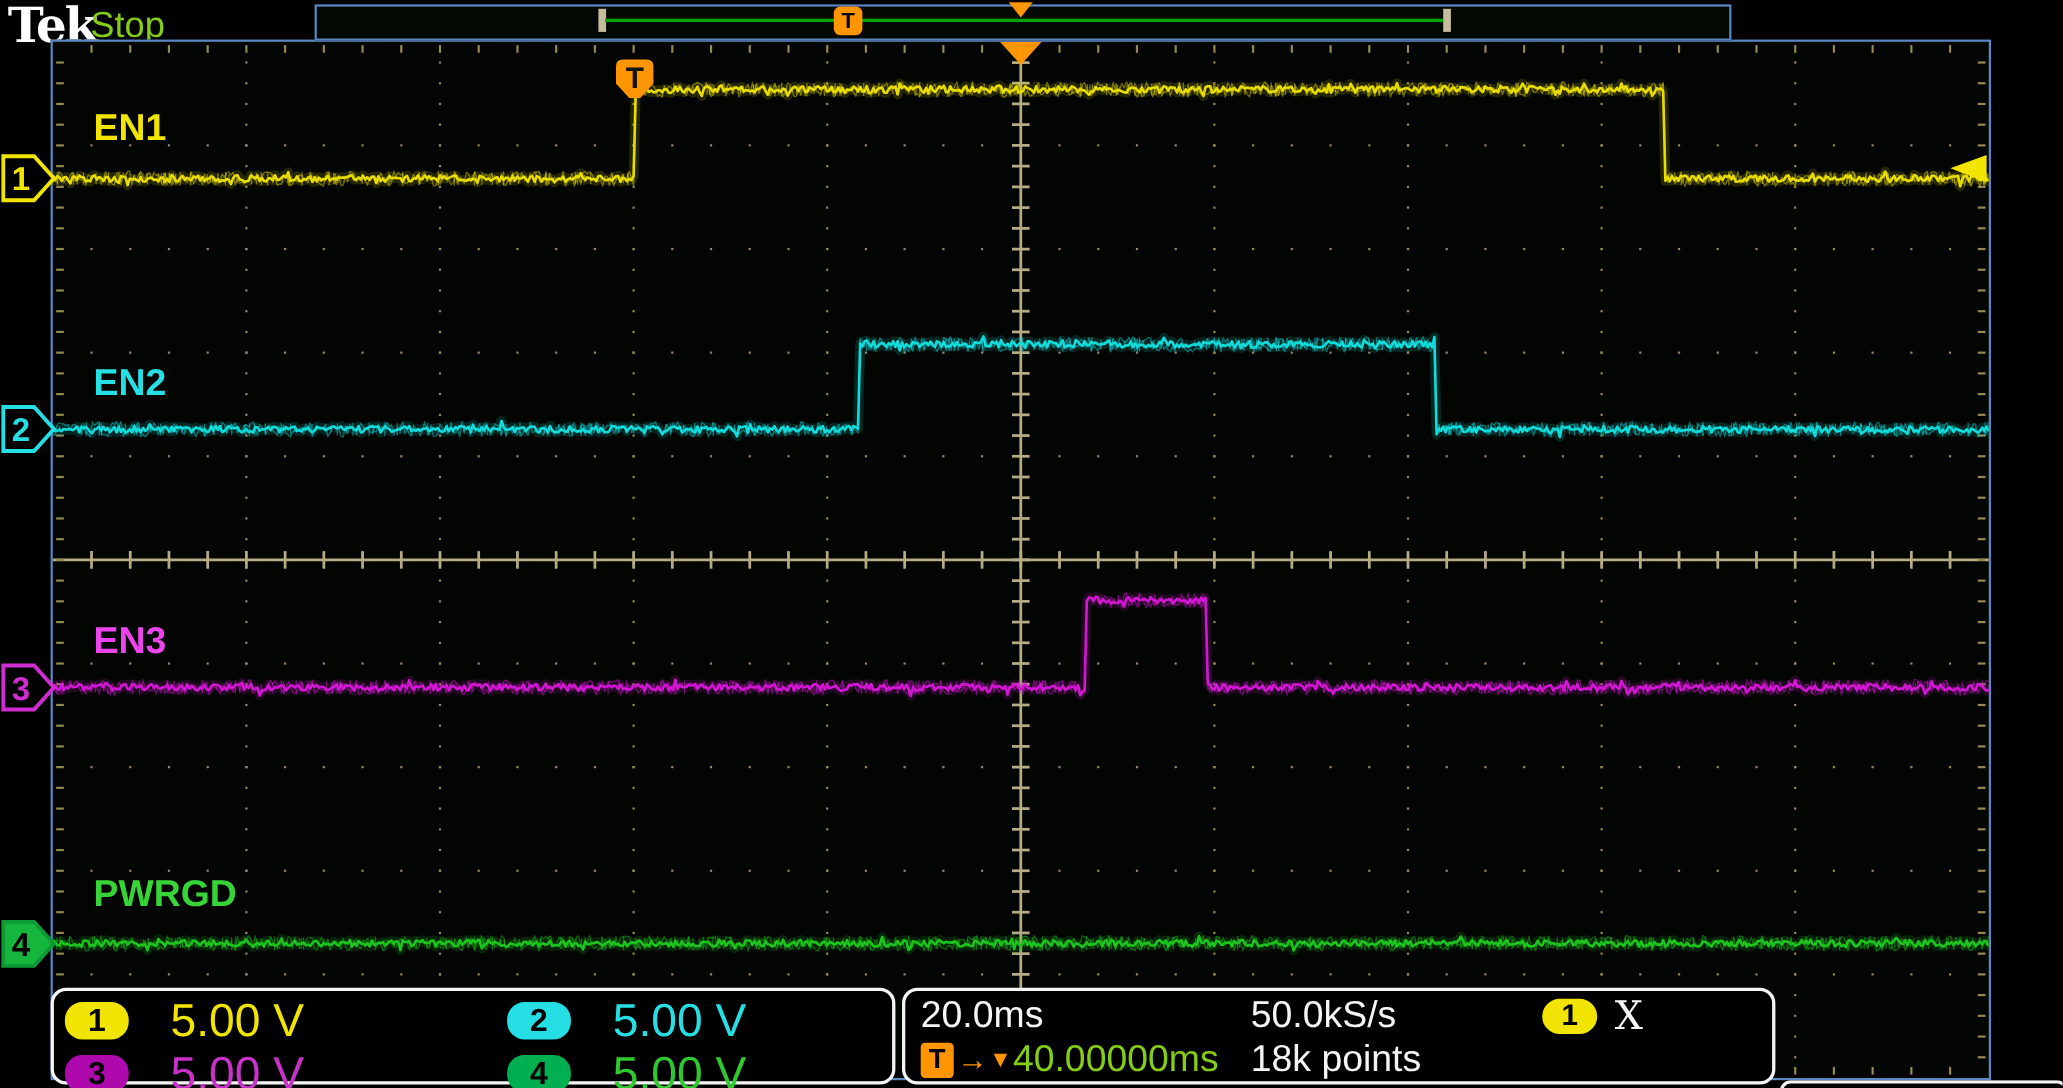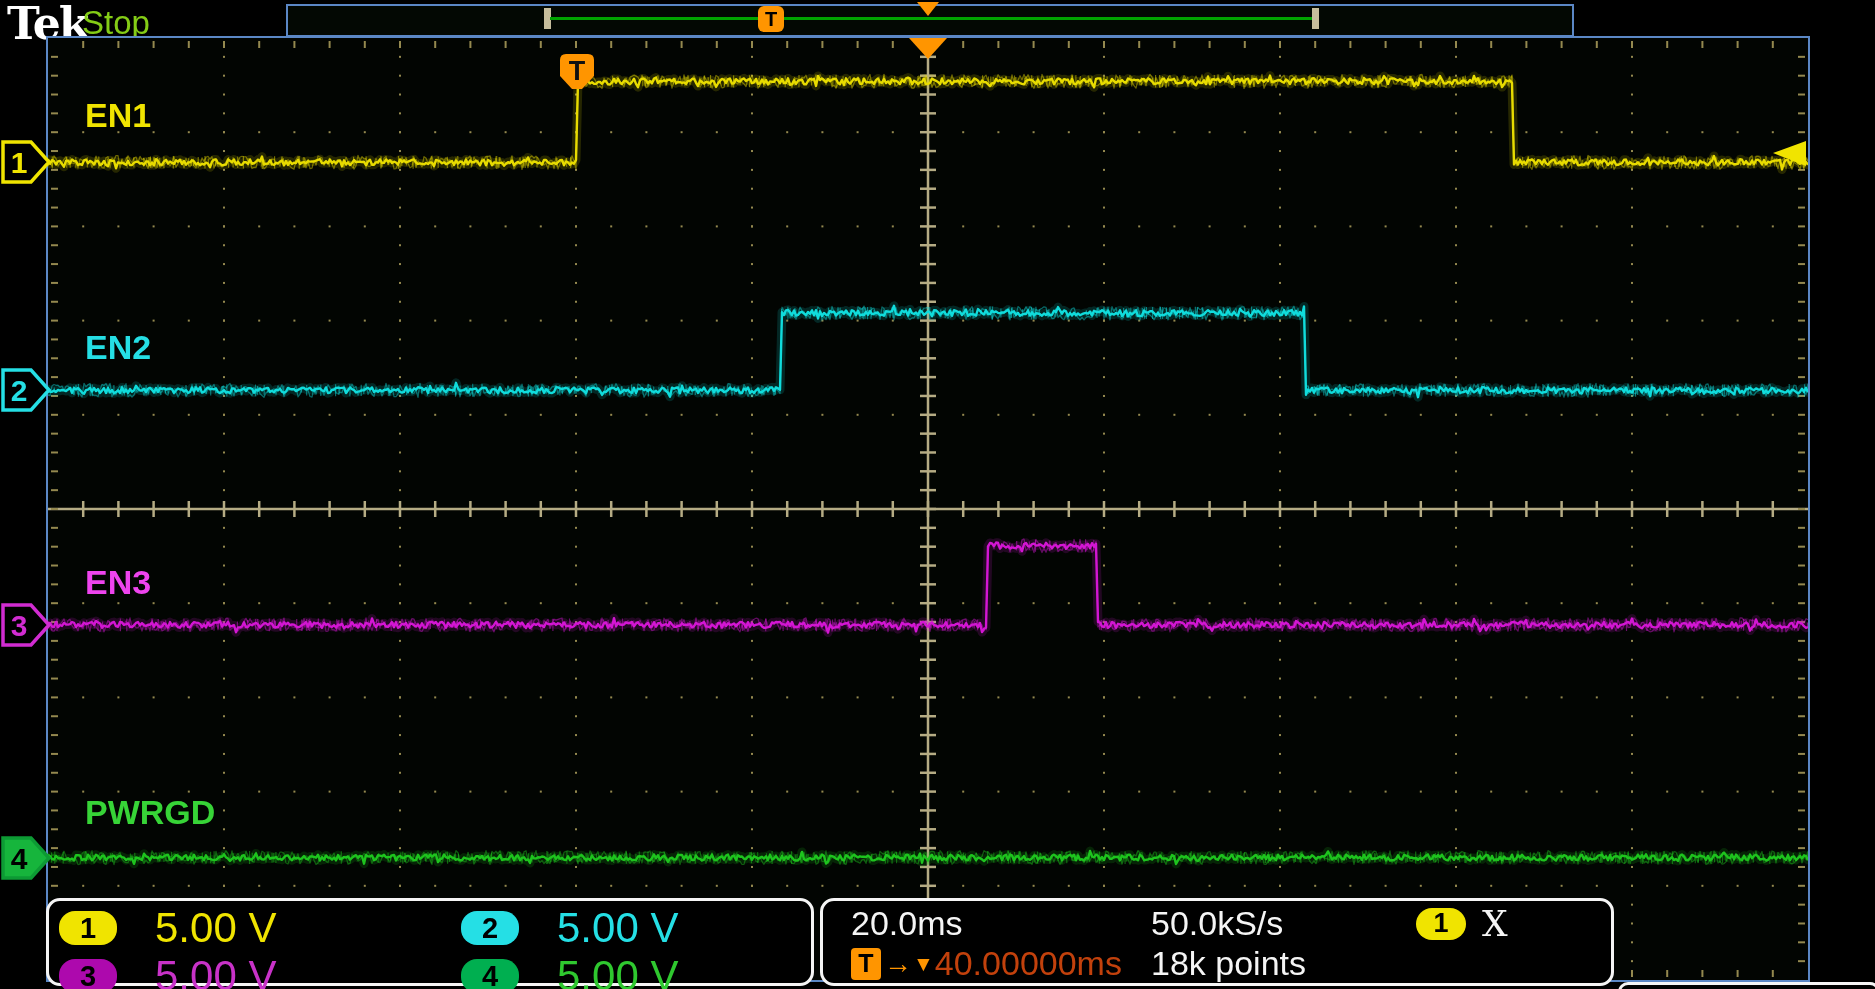--- a/index.html
+++ b/index.html
@@ -38,36 +38,36 @@
   .mt1{fill:#f0e400;} .mt2{fill:#25dfe5;} .mt3{fill:#d12cd1;} .mt4{fill:#000;}
 
   
   .rbox{position:absolute;background:#000;border:3px solid #f5f5f5;border-radius:14px;
         box-sizing:border-box;z-index:5;}
   .box1{left:46px;top:898px;width:768px;height:88px;display:grid;
         grid-template-columns:72px 330px 72px auto;grid-template-rows:1fr 1fr;
         align-items:center;padding:3px 6px;}
   .box2{left:820px;top:898px;width:794px;height:88px;display:grid;
         grid-template-columns:300px 265px auto;grid-template-rows:1fr 1fr;
-        align-items:center;padding:2px 28px;}
+        align-items:center;padding:2px 14px;}
   .badge{width:58px;height:34px;border-radius:16px;color:#000;font-weight:bold;
          font-size:29px;display:flex;align-items:center;justify-content:center;margin-left:4px;}
   .bg1{background:#f0e400;} .bg2{background:#25dfe5;} .bg3{background:#ad09ad;} .bg4{background:#00af50;}
   .rval{font-size:42px;padding-left:28px;letter-spacing:0px;}
   .v1{color:#f0e400;} .v2{color:#25dfe5;} .v3{color:#c832c8;} .v4{color:#2fc82f;}
   .cell{color:#f5f5f5;font-size:34px;}
   .c-trg{display:flex;align-items:center;gap:16px;}
   .badge.small{width:50px;height:32px;font-size:27px;margin:0;}
   .slope{font-family:"DejaVu Serif",serif;font-size:36px;color:#f5f5f5;}
   .c-delay{display:flex;align-items:center;}
   .tbadge2{display:inline-flex;width:30px;height:32px;background:#ff9500;border-radius:4px;
            color:#000;font-weight:bold;font-size:25px;align-items:center;justify-content:center;}
   .oarrow{color:#ff9500;font-size:28px;margin:0 1px 0 3px;}
   .otri{color:#ff9500;font-size:21px;margin-right:1px;}
-  .odelay{color:#c2410c;font-size:34px;}
+  .odelay{color:#84cc16;font-size:34px;}
 
   .sliver{position:absolute;left:1618px;top:982px;width:256px;height:8px;background:#000;
           border:3px solid #f5f5f5;border-bottom:none;border-radius:10px 10px 0 0;z-index:5;}
 </style>
 </head>
 <body>
 
 <span class="logo">Tek</span>
 <span class="status">Stop</span>
 

